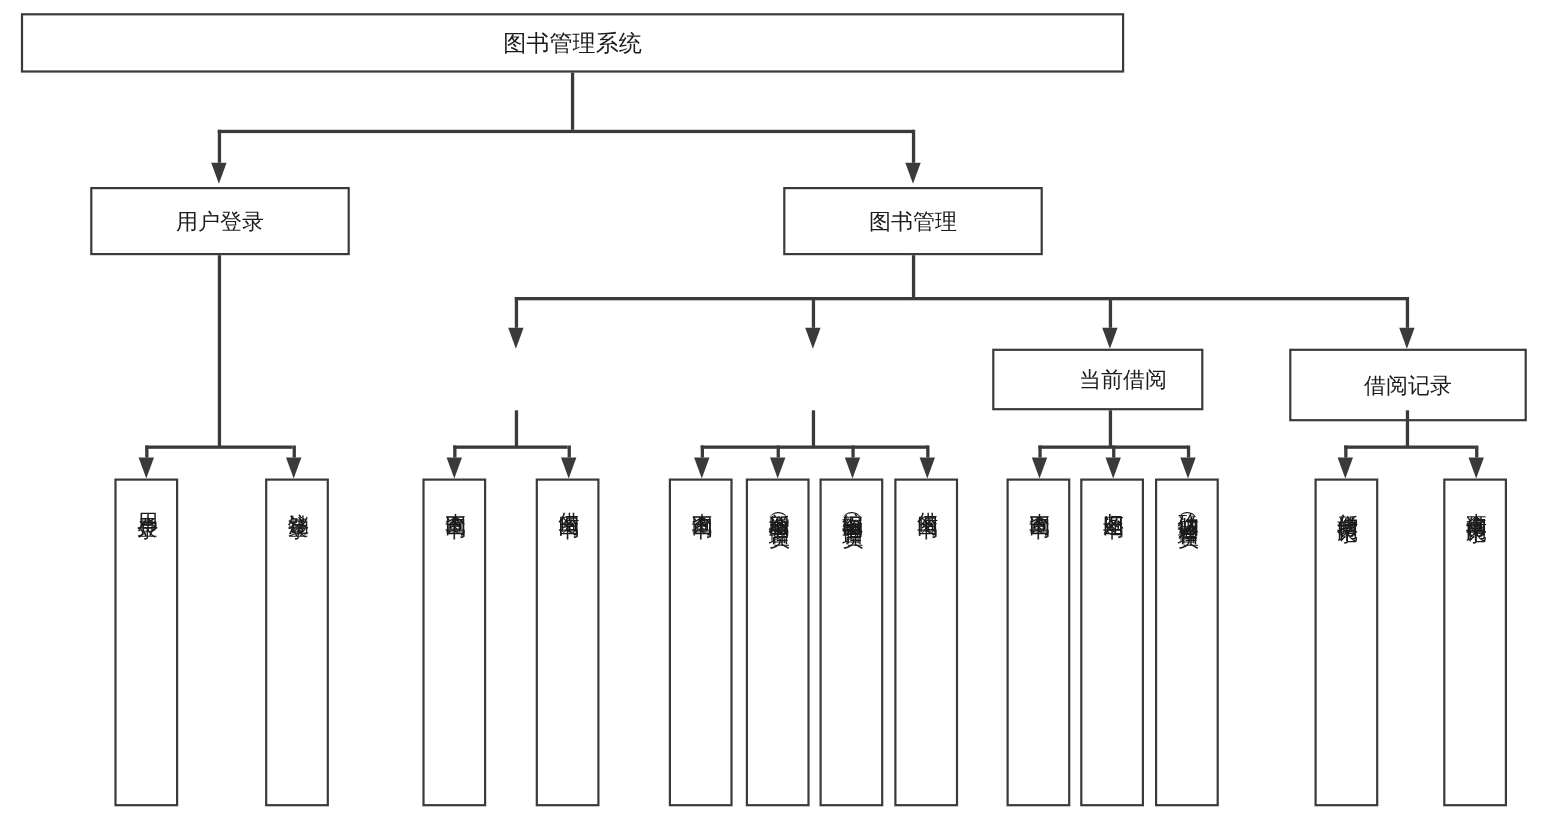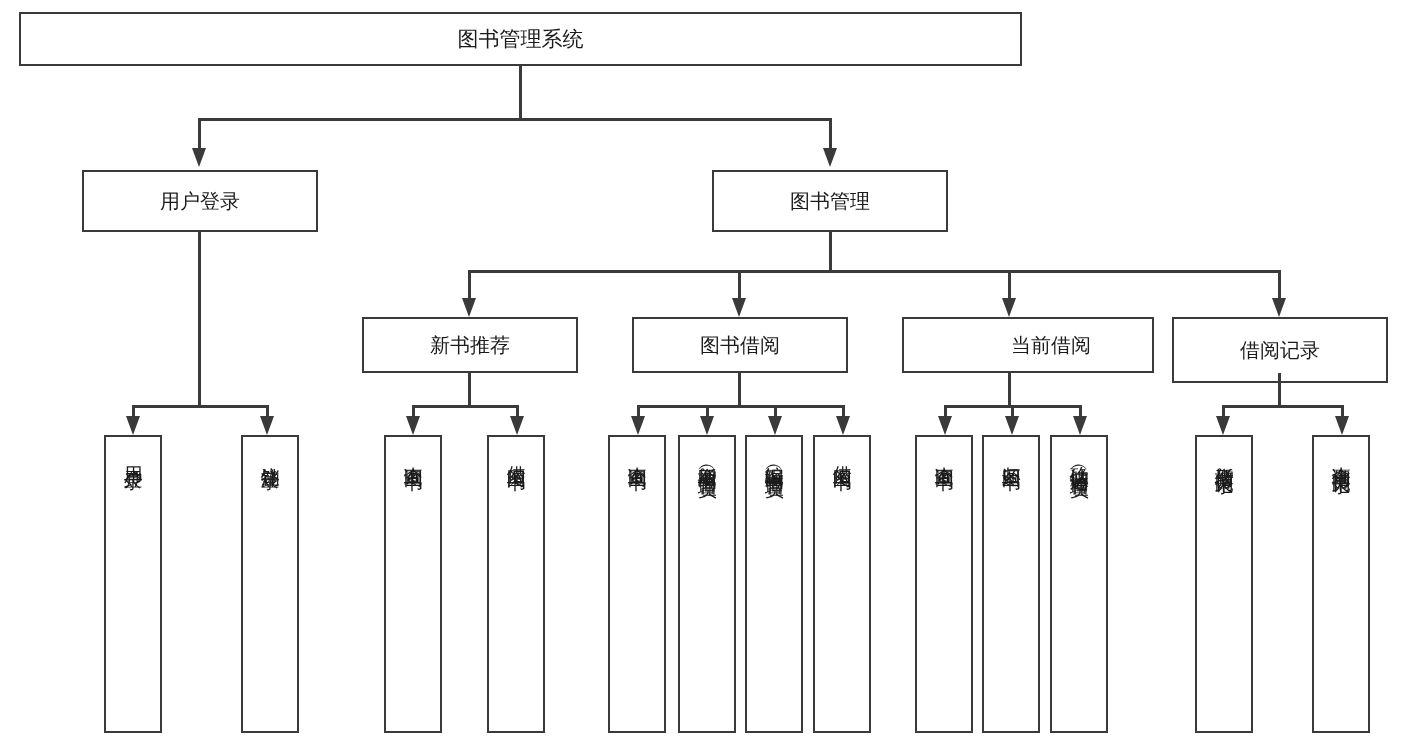--- a/index.html
+++ b/index.html
@@ -117,27 +117,21 @@
   <div class="hline" style="left:468px; top:270px; width:812px;"></div>
   <div class="vline" style="left:468px; top:270px; height:28px;"></div>
   <div class="arrow" style="left:462px; top:298px;"></div>
   <div class="vline" style="left:738px; top:270px; height:28px;"></div>
   <div class="arrow" style="left:732px; top:298px;"></div>
   <div class="vline" style="left:1008px; top:270px; height:28px;"></div>
   <div class="arrow" style="left:1002px; top:298px;"></div>
   <div class="vline" style="left:1278px; top:270px; height:28px;"></div>
   <div class="arrow" style="left:1272px; top:298px;"></div>
 
-  <div class="node level2" style="left:362px; top:317px; width:216px; height:56px;">
-    <span>新书推荐</span>
-  </div>
-  <div class="node level2" style="left:632px; top:317px; width:216px; height:56px;">
-    <span>图书借阅</span>
-  </div>
-  <div class="node level2" style="left:902px; top:317px; width:252px; height:56px;padding-left:46px;">
+  <div class="node level2" style="left:902px; top:317px; width:192px; height:56px;padding-left:46px;">
     <span>当前借阅</span>
   </div>
   <div class="node level2" style="left:1172px; top:317px; width:216px; height:66px;">
     <span>借阅记录</span>
   </div>
 
   <div class="vline" style="left:468px; top:373px; height:34px;"></div>
   <div class="hline" style="left:412px; top:405px; width:104px;"></div>
   <div class="vline" style="left:412px; top:405px; height:11px;"></div>
   <div class="arrow" style="left:406px; top:416px;"></div>

